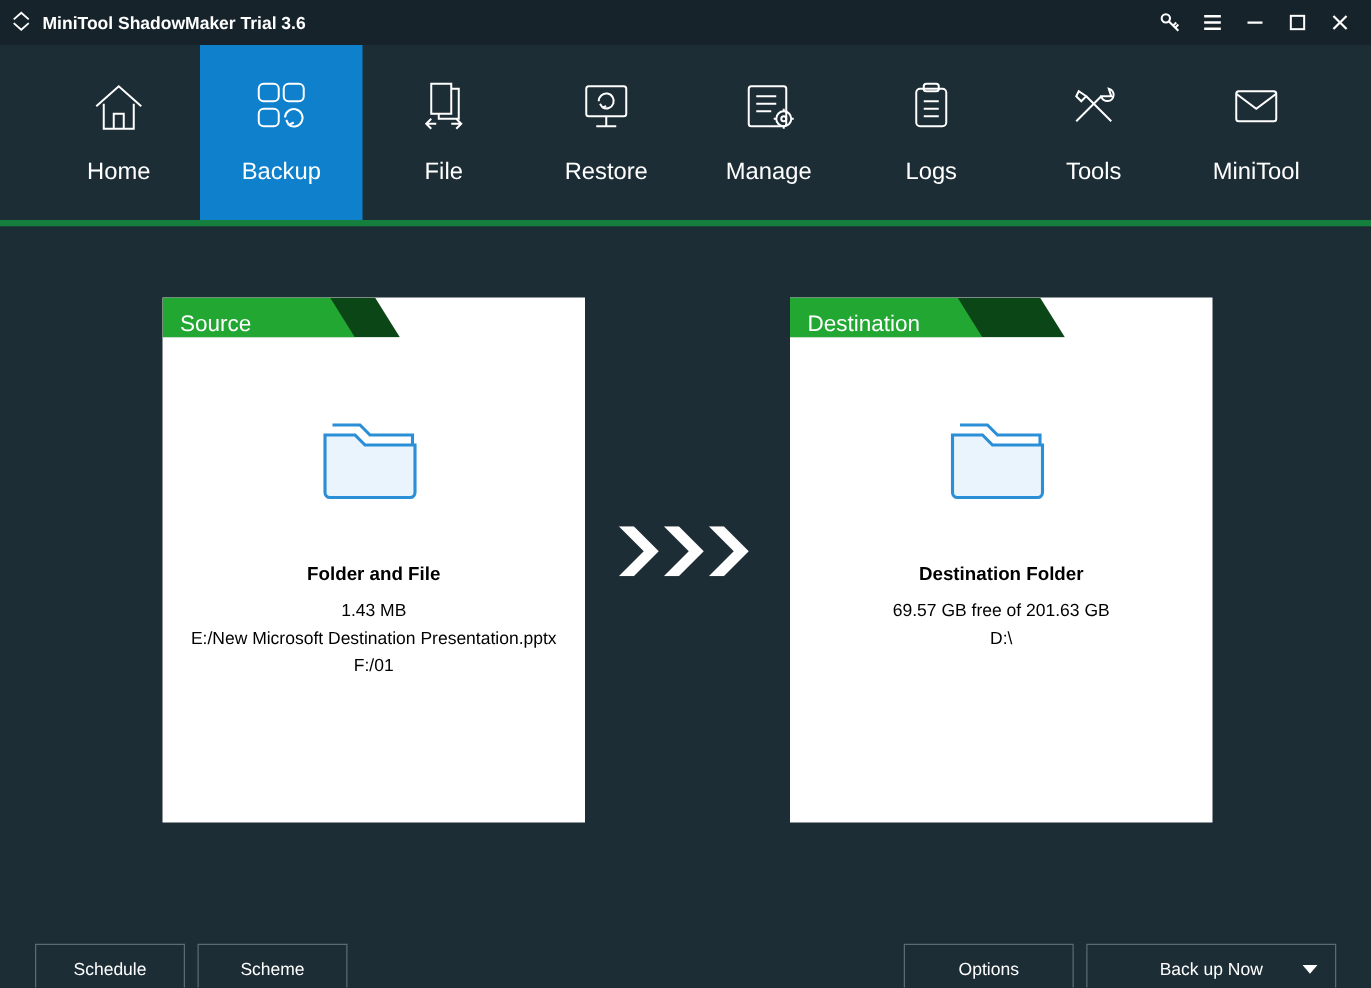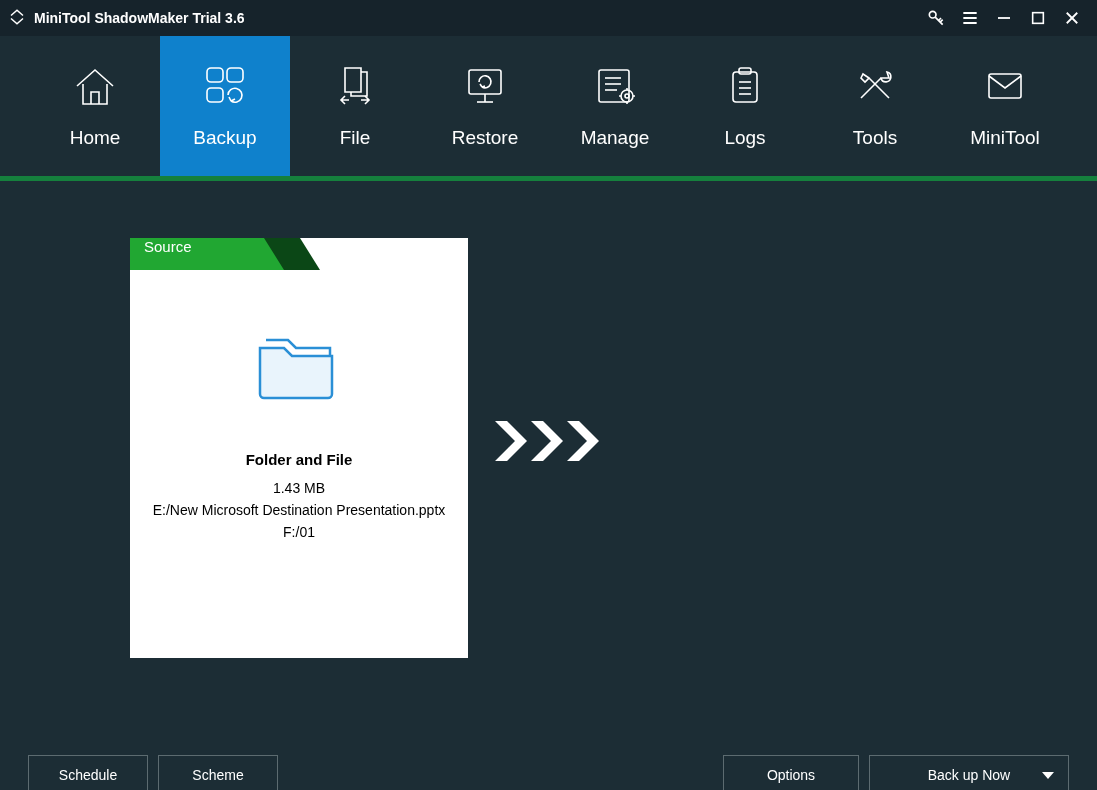--- a/index.html
+++ b/index.html
@@ -79,23 +79,23 @@
   }
   .panel.source { left: 130px; }
   .panel.dest   { left: 632px; }
 
   .panel .tab {
     position:absolute;
     top:0; left:0;
     height:32px;
     background:#21a732;
     color:#fff;
-    font-size:15px;
-    display:flex;
-    align-items:flex-start;
+    font-size:18px;
+    display:flex;
+    align-items:flex-end;
     padding-left:14px;
     padding-right:40px;
     clip-path: polygon(0 0, calc(100% - 20px) 0, 100% 100%, 0 100%);
     z-index:2;
     min-width: 100px;
   }
   .panel .tab2 {
     position:absolute;
     top:0; left:0px;
     width:190px;
@@ -334,20 +334,37 @@
   <div class="arrows">
     <svg width="110" height="40" viewBox="0 0 110 40">
       <g fill="#fff">
         <path d="M0 0 L20 20 L0 40 L12 40 L32 20 L12 0 Z"></path>
         <path d="M36 0 L56 20 L36 40 L48 40 L68 20 L48 0 Z"></path>
         <path d="M72 0 L92 20 L72 40 L84 40 L104 20 L84 0 Z"></path>
       </g>
     </svg>
   </div>
 
+  <div class="panel dest">
+    <div class="tab2" style="width:220px"></div>
+    <div class="tab">
+      <span>Destination</span>
+    </div>
+    <div class="body">
+      <div class="folder-ic">
+        <svg width="90" height="72" viewBox="0 0 90 72" fill="none" stroke="#2a8fd6" stroke-width="2.5">
+          <path d="M6 18 h24 l8 8 h40 v38 a4 4 0 0 1 -4 4 H10 a4 4 0 0 1 -4 -4 z" fill="#e9f4fc"></path>
+          <path d="M12 10 h22 l8 8 h34 v8"></path>
+        </svg>
+      </div>
+      <div class="line-bold">Destination Folder</div>
+      <div class="line">69.57 GB free of 201.63 GB</div>
+      <div class="line">D:\</div>
+    </div>
+  </div>
 
 </div>
 
 <div class="footer">
   <div class="btn small">
     <span>Schedule</span>
   </div>
   <div class="btn small">
     <span>Scheme</span>
   </div>

